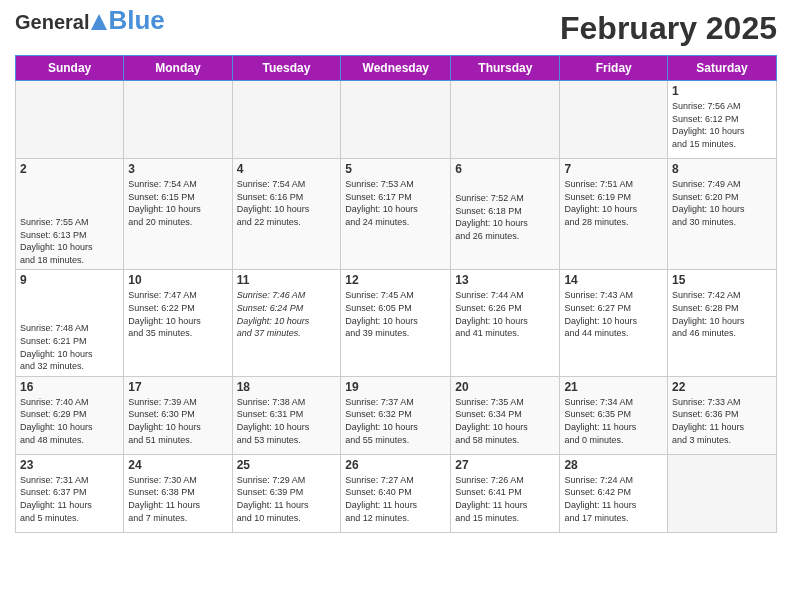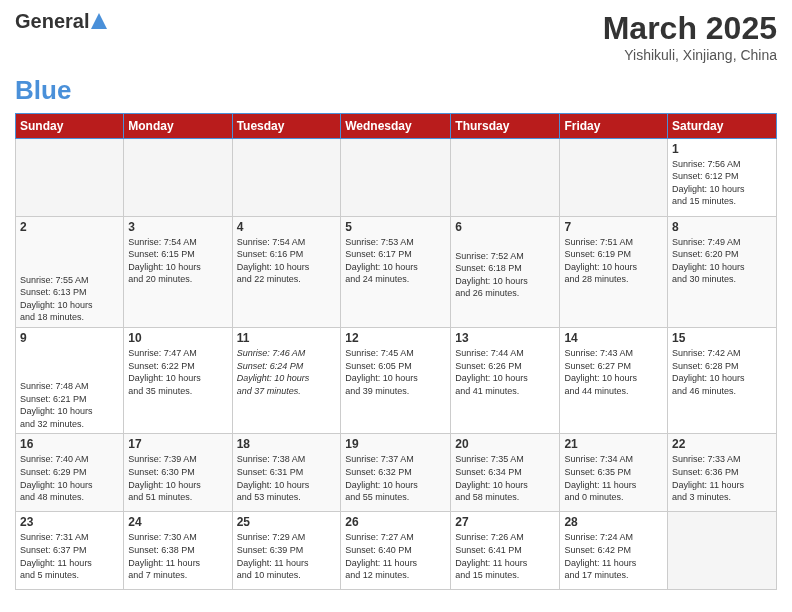--- a/index.html
+++ b/index.html
@@ -35,25 +35,25 @@
     }
     .location {
       font-size: 14px;
       color: #555;
     }
     .calendar {
       width: 100%;
       border-collapse: collapse;
     }
     .calendar th {
-      background: #b91c1c;
+      background: #a21caf;
       color: #fff;
       font-size: 12px;
       padding: 5px 4px;
-      text-align: left;
+      text-align: center;
       border: 1px solid #4a90d9;
     }
     .calendar td {
       vertical-align: top;
       border: 1px solid #ccc;
       padding: 3px 4px;
       width: 113px;
       height: 78px;
       font-size: 9.5px;
       color: #333;
@@ -79,33 +79,32 @@
       line-height: 1.4;
       color: #333;
     }
   </style>
 </head>
 <body>
 
 <div class="container">
   <div class="header">
     <div class="logo">
-      <div style="display:flex;flex-direction:column;line-height:1.1;gap:48px;">
+      <div style="display:flex;flex-direction:row;line-height:1.1;">
         <div style="display:flex;align-items:center;">
           <span style="font-size:20px;font-weight:bold;color:#333;">General</span>
           <svg width="18" height="18" viewBox="0 0 18 18" style="margin-left:1px;">
             <polygon points="9,1 17,17 1,17" fill="#4a90d9"></polygon>
           </svg>
         </div>
         <span style="font-size:26px;font-weight:bold;color:#4a90d9;margin-top:-4px;">Blue</span>
       </div>
     </div>
     <div class="title-section">
-      <div class="month-title">March 2025</div>
-      <div class="location">Yishikuli, Xinjiang, China</div>
+      <div class="month-title">February 2025</div>
     </div>
   </div>
 
   <table class="calendar">
     <thead>
       <tr>
       <th>Sunday</th>
           <th>Monday</th>
           <th>Tuesday</th>
           <th>Wednesday</th>

